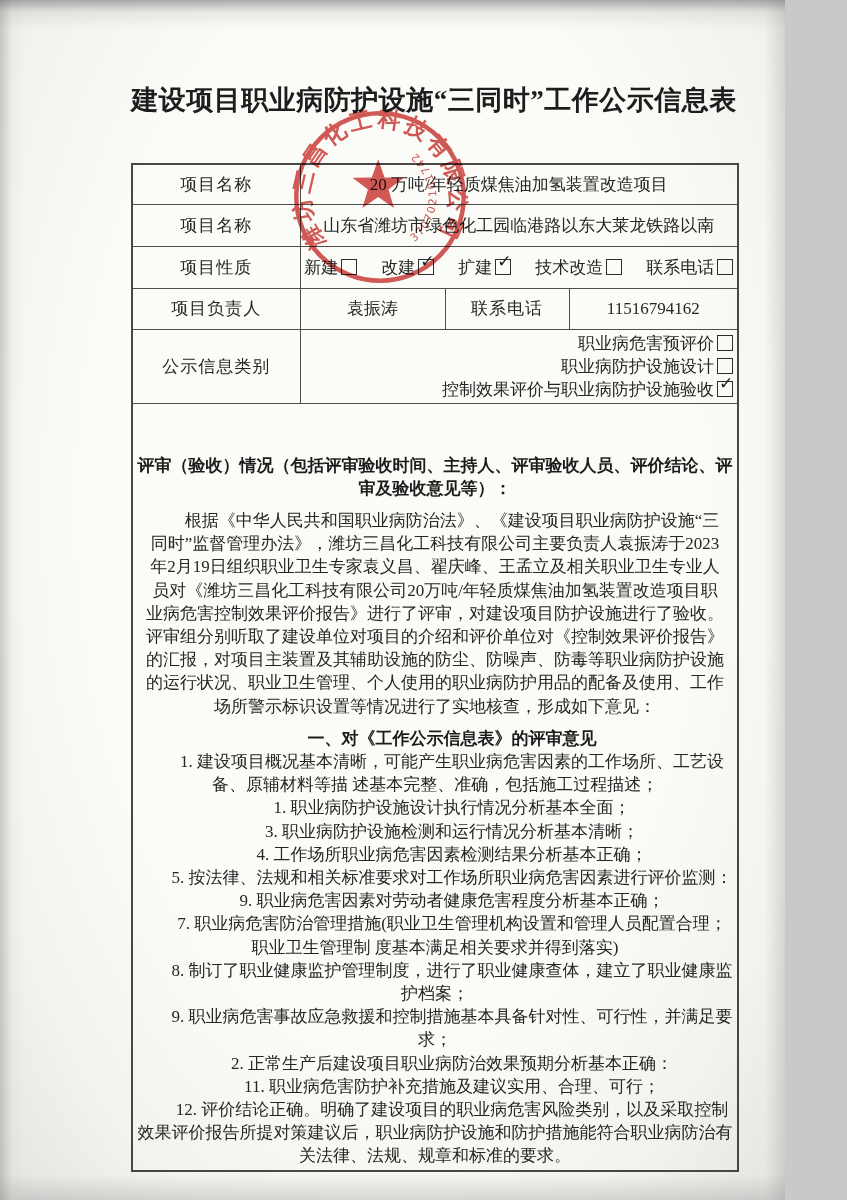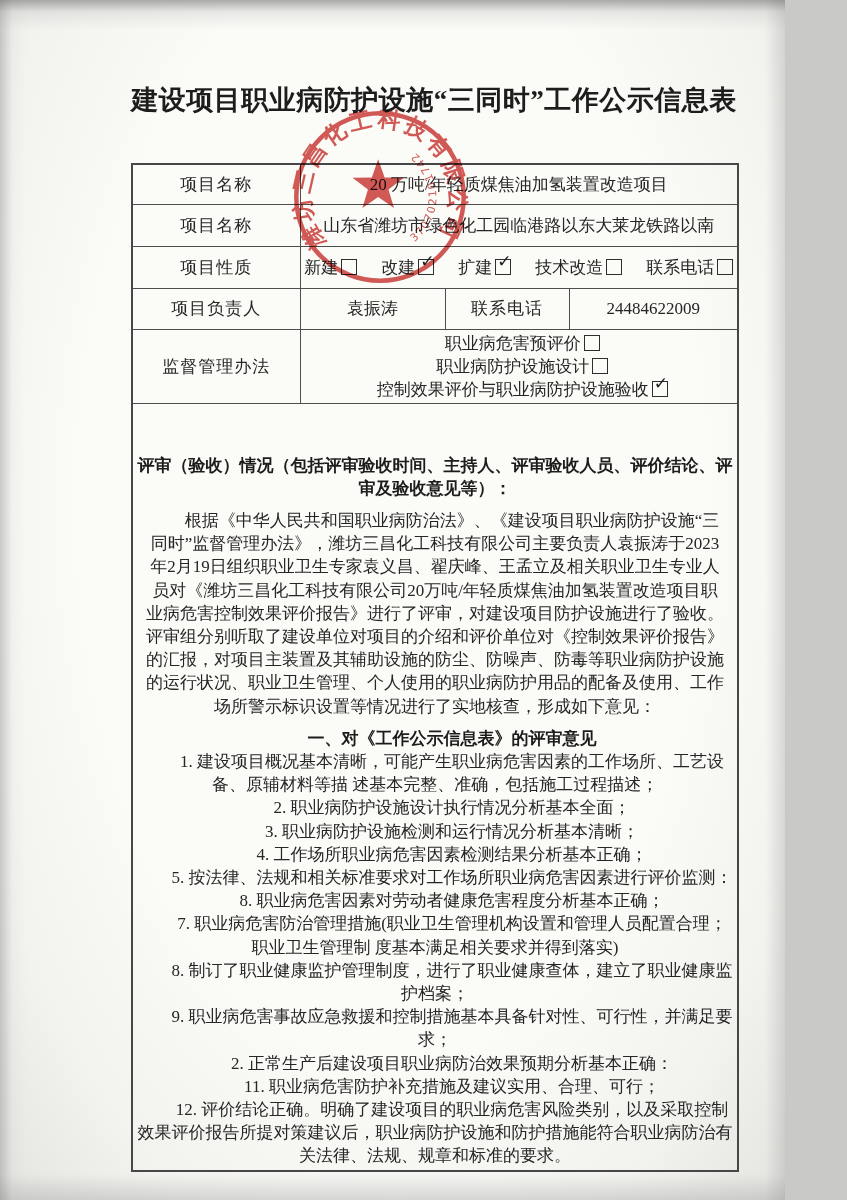--- a/index.html
+++ b/index.html
@@ -23,21 +23,21 @@
   }
   table.form td{
     border:1px solid #4d4d4d;font-size:17px;padding:2px 4px;
     text-align:center;vertical-align:middle;color:#262626;
   }
   td.lab{font-size:16.5px;letter-spacing:1px;}
   .pre{white-space:pre-line;line-height:21px;}
   tr.r1{height:40px}tr.r2{height:42px}tr.r3{height:42px}tr.r4{height:41px}
   tr.r5{height:70px}tr.r6{height:84px}tr.r7{height:604px}
   .opts-inline{display:flex;justify-content:center;gap:24px;align-items:flex-end;}
-  .opts-block{text-align:center;padding-left:7px;}
+  .opts-block{text-align:right;padding-left:7px;}
   .opts-block .opt{display:block;line-height:23px;}
   .opt{white-space:nowrap;}
   .cb{display:inline-block;width:14px;height:14px;border:1.6px solid #2e2e2e;
       margin-left:3px;position:relative;vertical-align:-2px;background:transparent;}
   .cb .mark{position:absolute;left:1px;top:-7px;font-size:17px;font-weight:bold;
       color:#1c1c1c;line-height:1;font-family:"DejaVu Sans",sans-serif;}
   td.review-cell{
     text-align:left;vertical-align:top;padding:7px 10px 8px 10px;
     font-size:16.5px;line-height:23.2px;
   }
@@ -84,44 +84,44 @@
               <span class="opt"><span class="opt-label">扩建</span><span class="cb"><span class="mark">✓</span></span></span>
               <span class="opt"><span class="opt-label">技术改造</span><span class="cb"></span></span>
               <span class="opt"><span class="opt-label">联系电话</span><span class="cb"></span></span>
             </div>
         </td>
       </tr>
       <tr class="r4">
         <td class="lab">项目负责人</td>
         <td>袁振涛</td>
         <td class="lab">联系电话</td>
-        <td>24484622009</td>
+        <td>11516794162</td>
       </tr>
       <tr class="r5">
-        <td class="lab">监督管理办法</td>
+        <td class="lab">公示信息类别</td>
         <td colspan="3">
           <div class="opts-block">
               <span class="opt"><span class="opt-label">职业病危害预评价</span><span class="cb"></span></span>
               <span class="opt"><span class="opt-label">职业病防护设施设计</span><span class="cb"></span></span>
               <span class="opt"><span class="opt-label">控制效果评价与职业病防护设施验收</span><span class="cb"><span class="mark">✓</span></span></span>
             </div>
         </td>
       </tr>
       <tr class="r7">
         <td colspan="4" class="review-cell">
           <div class="rv-head">评审（验收）情况（包括评审验收时间、主持人、评审验收人员、评价结论、评审及验收意见等）：</div>
           <p class="rv-p">根据《中华人民共和国职业病防治法》、《建设项目职业病防护设施“三同时”监督管理办法》，潍坊三昌化工科技有限公司主要负责人袁振涛于2023年2月19日组织职业卫生专家袁义昌、翟庆峰、王孟立及相关职业卫生专业人员对《潍坊三昌化工科技有限公司20万吨/年轻质煤焦油加氢装置改造项目职业病危害控制效果评价报告》进行了评审，对建设项目防护设施进行了验收。评审组分别听取了建设单位对项目的介绍和评价单位对《控制效果评价报告》的汇报，对项目主装置及其辅助设施的防尘、防噪声、防毒等职业病防护设施的运行状况、职业卫生管理、个人使用的职业病防护用品的配备及使用、工作场所警示标识设置等情况进行了实地核查，形成如下意见：</p>
           <div class="rv-sub">一、对《工作公示信息表》的评审意见</div>
           <div>
               <div class="rv-item">1. 建设项目概况基本清晰，可能产生职业病危害因素的工作场所、工艺设备、原辅材料等描 述基本完整、准确，包括施工过程描述；</div>
-              <div class="rv-item">2. 职业病防护设施设计执行情况分析基本全面；</div>
+              <div class="rv-item">1. 职业病防护设施设计执行情况分析基本全面；</div>
               <div class="rv-item">3. 职业病防护设施检测和运行情况分析基本清晰；</div>
               <div class="rv-item">4. 工作场所职业病危害因素检测结果分析基本正确；</div>
               <div class="rv-item">5. 按法律、法规和相关标准要求对工作场所职业病危害因素进行评价监测：</div>
-              <div class="rv-item">8. 职业病危害因素对劳动者健康危害程度分析基本正确；</div>
+              <div class="rv-item">9. 职业病危害因素对劳动者健康危害程度分析基本正确；</div>
               <div class="rv-item">7. 职业病危害防治管理措施(职业卫生管理机构设置和管理人员配置合理；职业卫生管理制 度基本满足相关要求并得到落实)</div>
               <div class="rv-item">8. 制订了职业健康监护管理制度，进行了职业健康查体，建立了职业健康监护档案；</div>
               <div class="rv-item">9. 职业病危害事故应急救援和控制措施基本具备针对性、可行性，并满足要求；</div>
               <div class="rv-item">2. 正常生产后建设项目职业病防治效果预期分析基本正确：</div>
               <div class="rv-item">11. 职业病危害防护补充措施及建议实用、合理、可行；</div>
               <div class="rv-item">12. 评价结论正确。明确了建设项目的职业病危害风险类别，以及采取控制效果评价报告所提对策建议后，职业病防护设施和防护措施能符合职业病防治有关法律、法规、规章和标准的要求。</div>
             </div>
         </td>
       </tr>
     </tbody>

